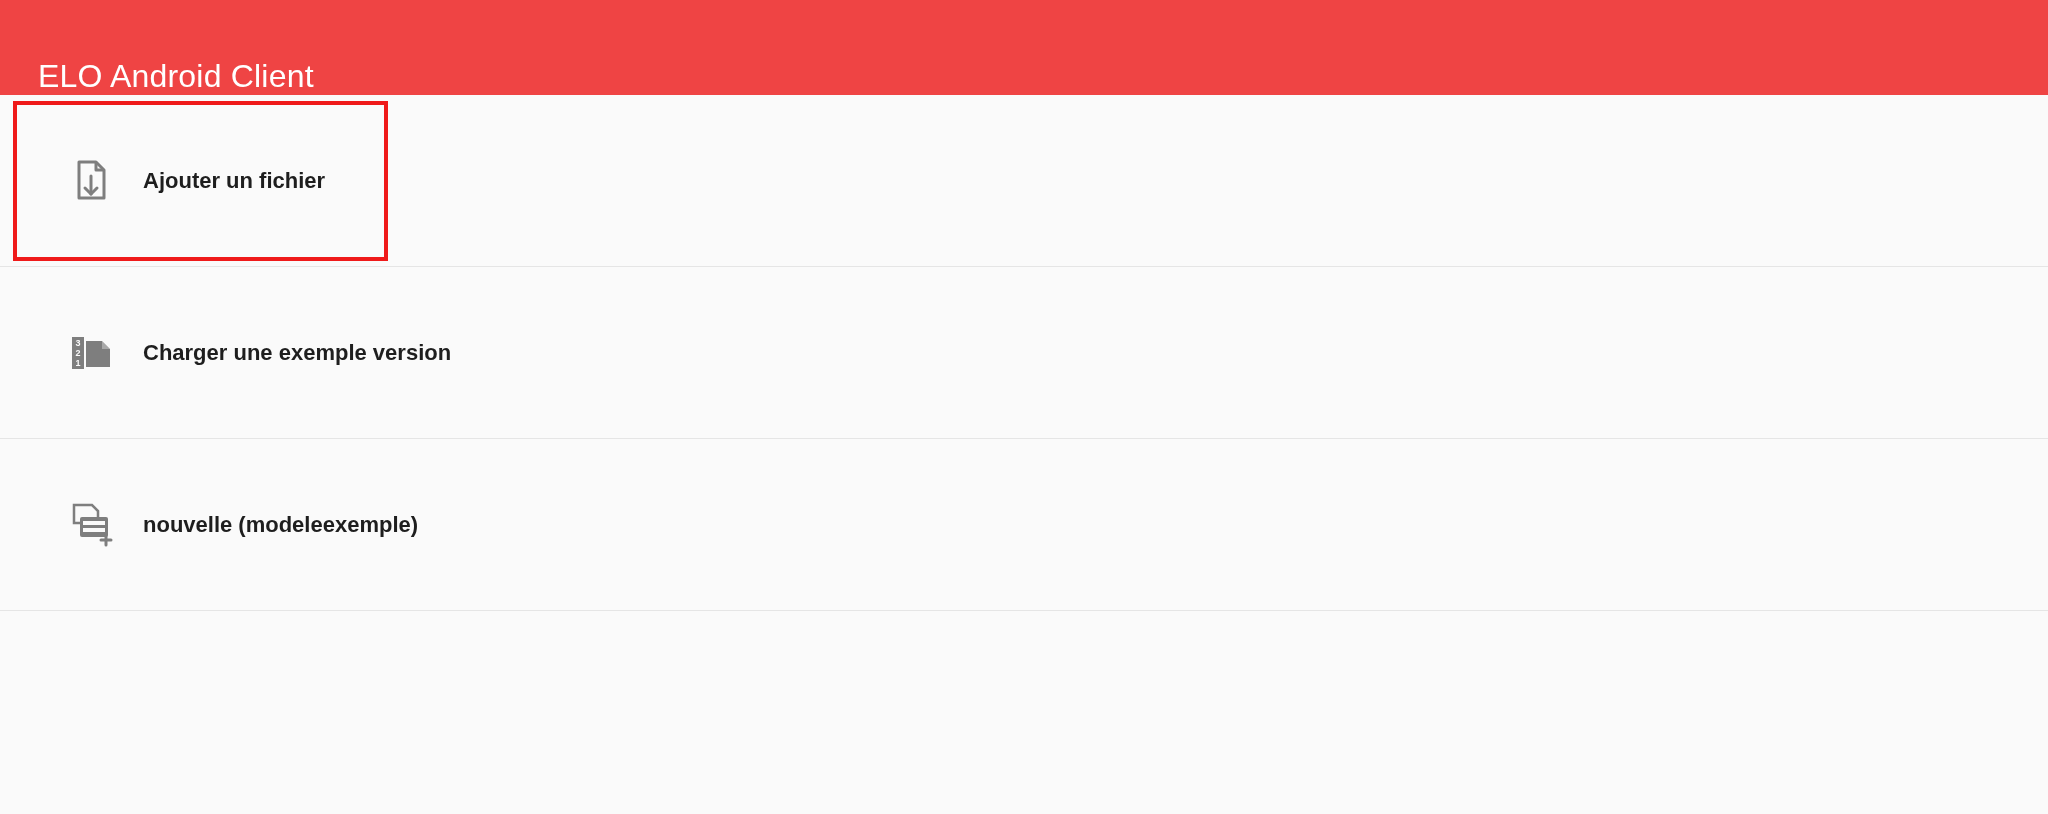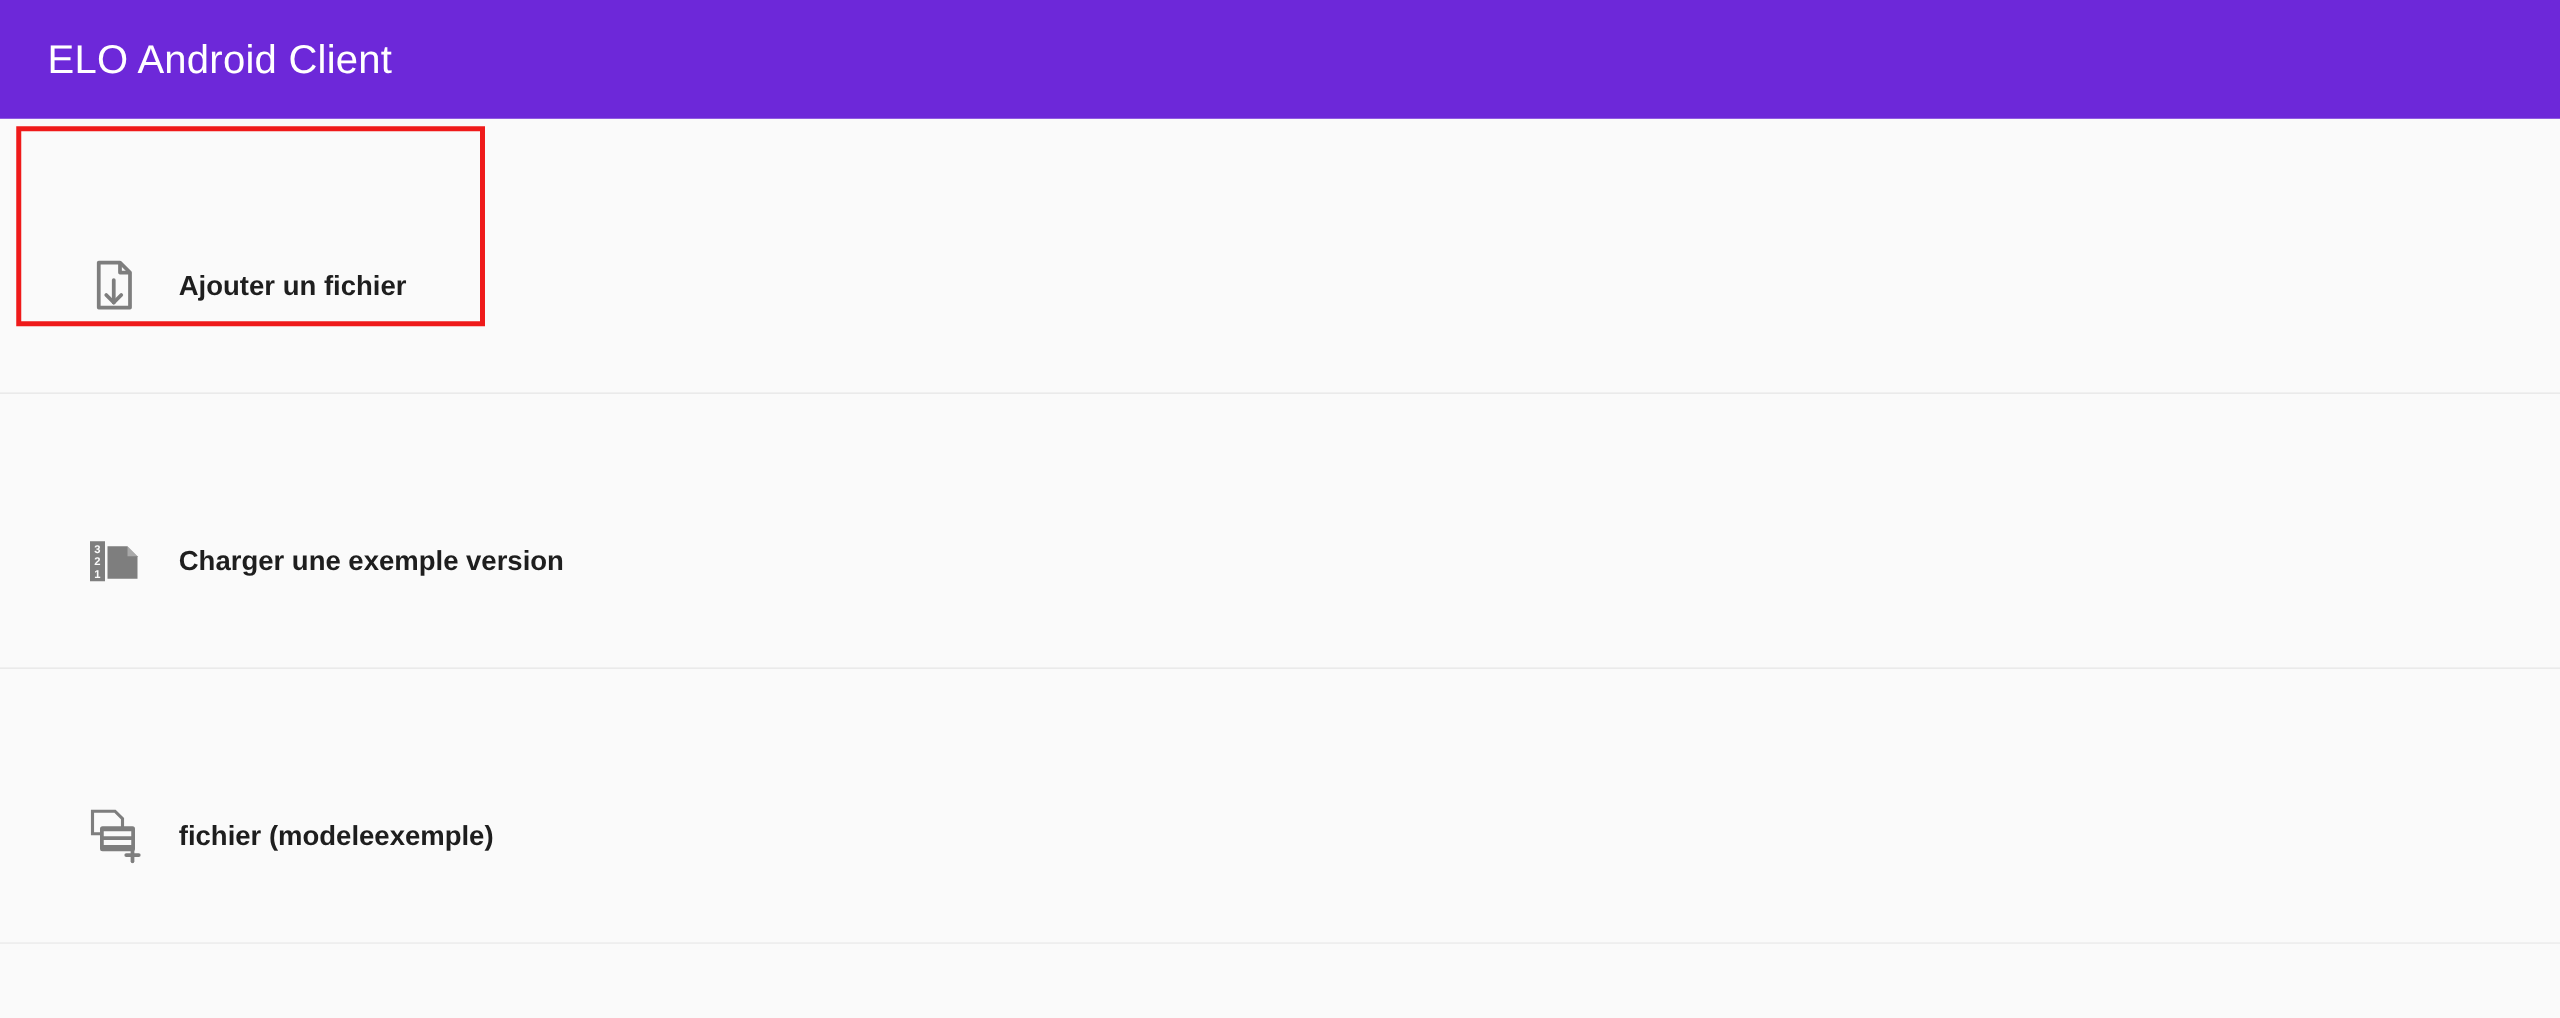--- a/index.html
+++ b/index.html
@@ -3,40 +3,39 @@
   <meta charset="utf-8">
   <style>
     * { margin: 0; padding: 0; box-sizing: border-box; }
     html, body {
       width: 100%;
       font-family: "Segoe UI", "Helvetica Neue", Arial, sans-serif;
       background: #fafafa;
       color: #222;
     }
     .appbar {
-      background: #6d28d9;
+      background: #ef4444;
       color: #ffffff;
       height: 95px;
       display: flex;
-      align-items: center;
+      align-items: flex-end;
       padding-left: 38px;
       font-size: 32px;
       font-weight: 400;
       letter-spacing: .2px;
     }
     .list { width: 100%; }
     .list-item {
       display: flex;
       align-items: center;
       height: 172px;
       border-bottom: 1px solid #e5e5e5;
       padding-left: 67px;
       cursor: pointer;
       background: #fafafa;
-      margin-top: 48px;
     }
     .list-item .icon-slot {
       width: 48px;
       height: 48px;
       display: flex;
       align-items: center;
       justify-content: center;
       flex: 0 0 48px;
     }
     .list-item .label {
@@ -93,18 +92,18 @@
         <path d="M6 2 H24 L30 8 V20 H6 Z" fill="none" stroke="#7e7e7e" stroke-width="2.5"></path>
         <rect x="12" y="14" width="28" height="20" rx="2" fill="#7e7e7e"></rect>
         <rect x="15" y="18" width="22" height="4" fill="#fafafa"></rect>
         <rect x="15" y="25" width="22" height="4" fill="#fafafa"></rect>
         <g stroke="#7e7e7e" stroke-width="3" stroke-linecap="round">
           <line x1="38" y1="32" x2="38" y2="42"></line>
           <line x1="33" y1="37" x2="43" y2="37"></line>
         </g>
       </svg>
     </span>
-    <span class="label">fichier (modeleexemple)</span>
+    <span class="label">nouvelle (modeleexemple)</span>
   </div>
 
 </div>
 
 <div class="highlight-box" style="left:13px;top:101px;width:375px;height:160px;"></div>
 
 </body></html>

